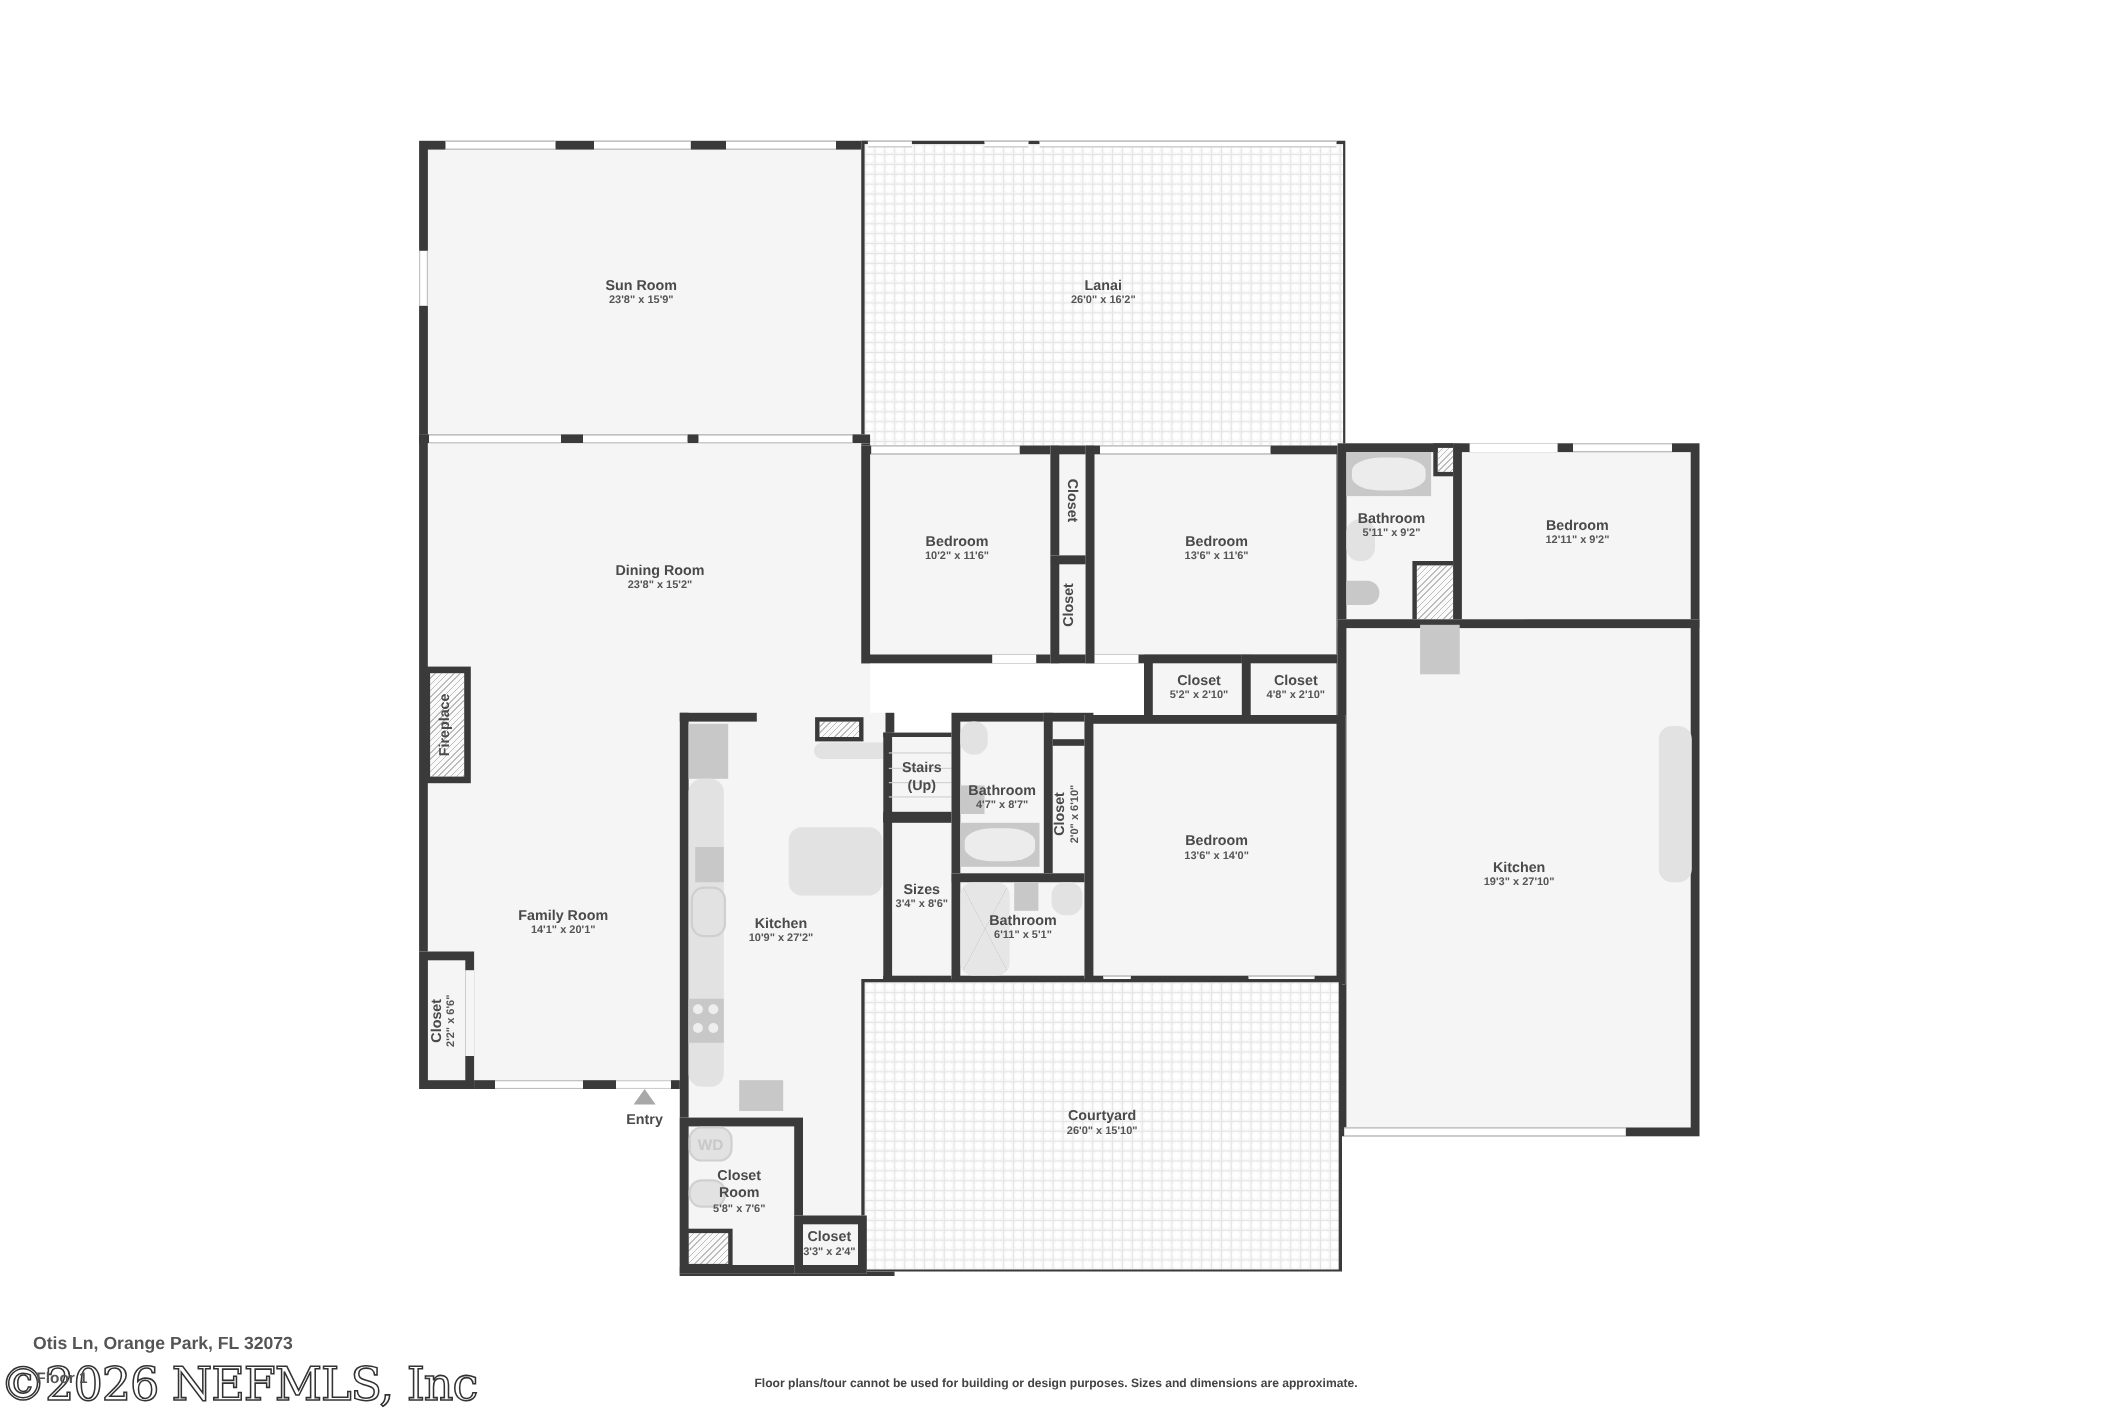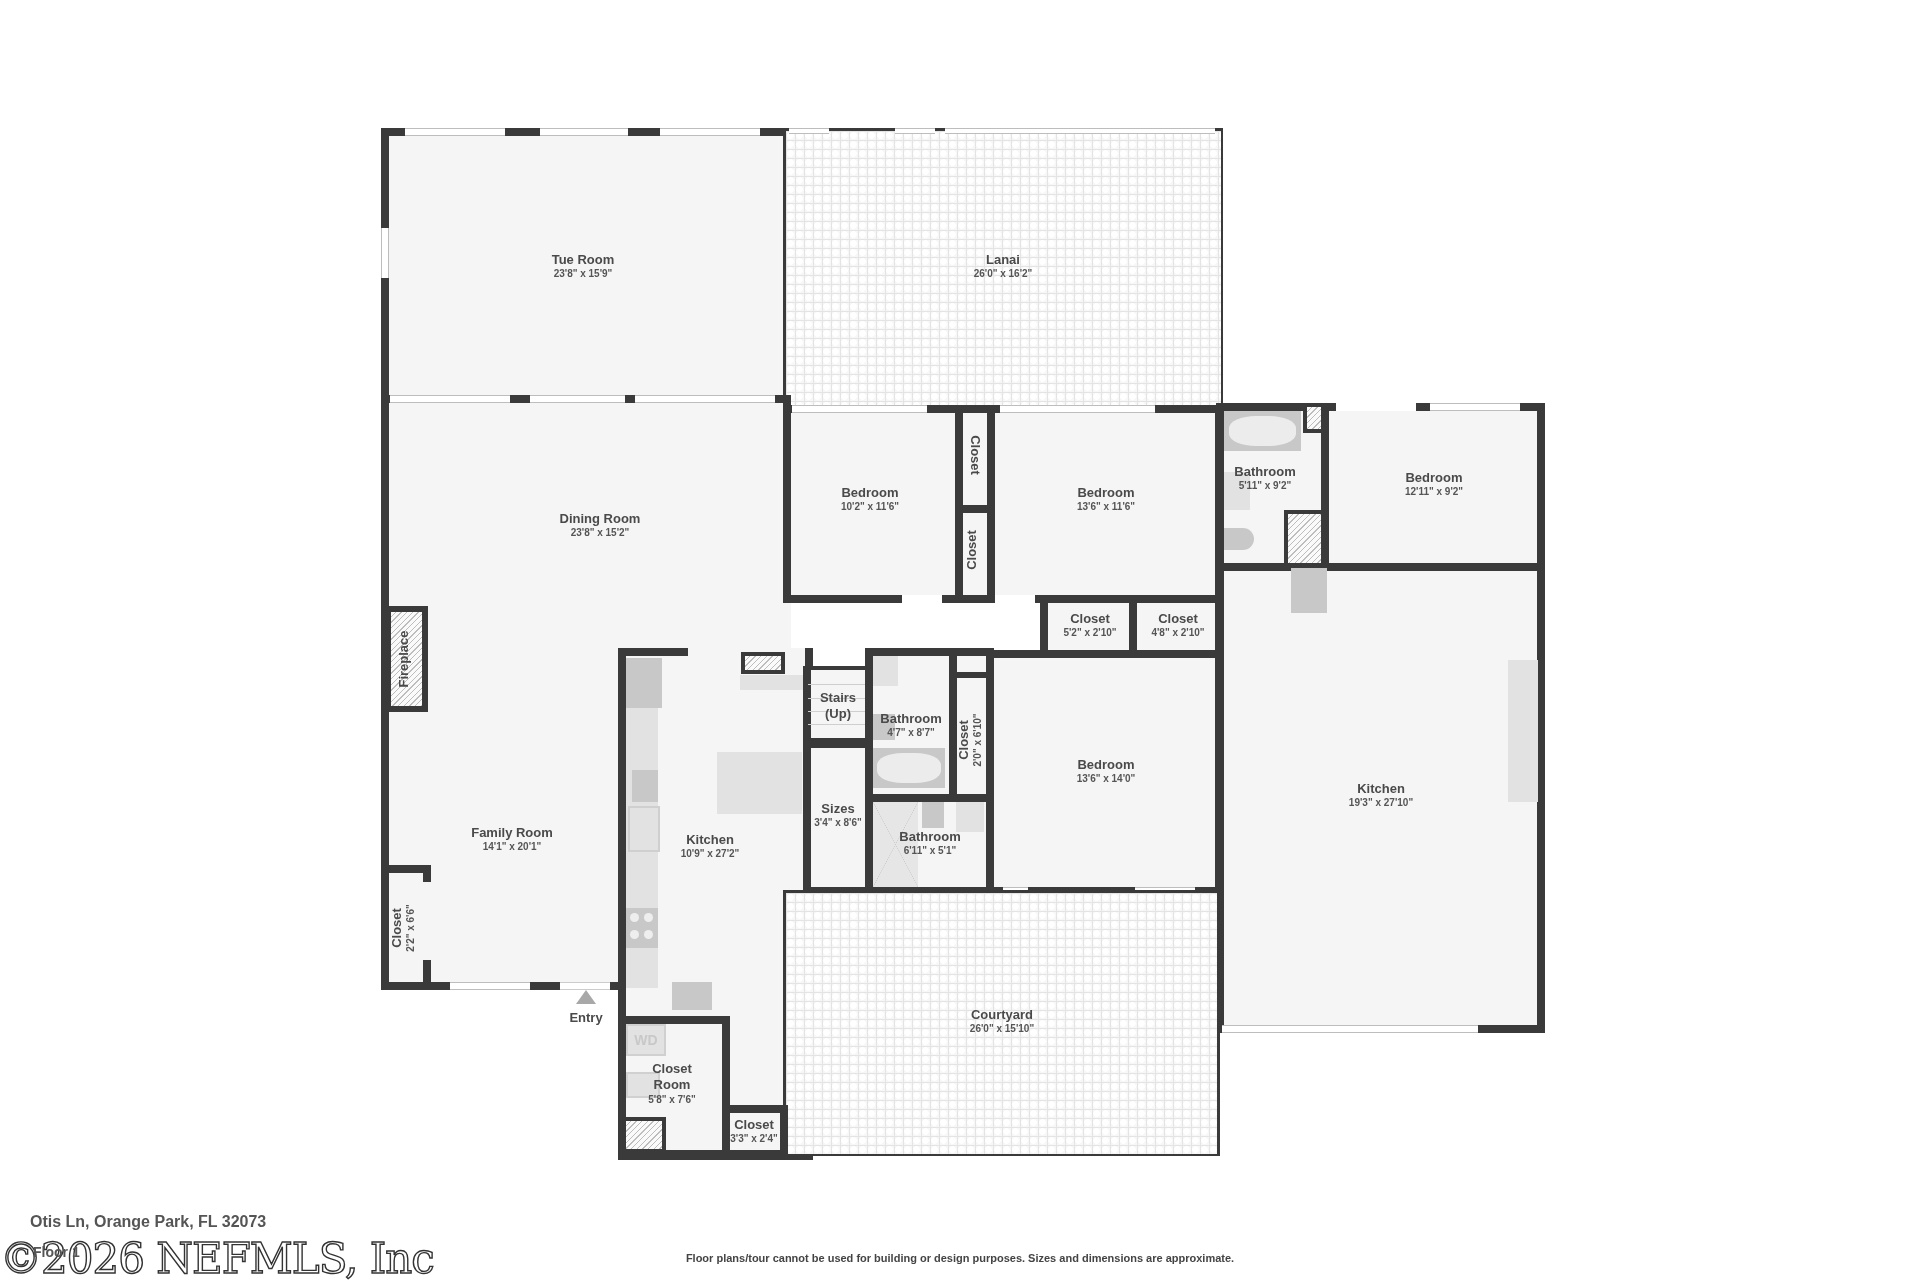--- a/index.html
+++ b/index.html
@@ -16,21 +16,21 @@
   .label .name { font-weight:bold; font-size:13px; color:#4a4a4a; display:block; }
   .label .dim { font-weight:bold; font-size:10px; color:#555; display:block; }
   .vert { transform:translate(-50%,-50%) rotate(-90deg); }
   .vert90 { transform:translate(-50%,-50%) rotate(90deg); }
   .win { position:absolute; background:#ffffff; box-sizing:border-box; border-top:1px solid #bdbdbd; border-bottom:1px solid #bdbdbd; }
   .winv { position:absolute; background:#ffffff; box-sizing:border-box; border-left:1px solid #bdbdbd; border-right:1px solid #bdbdbd; }
   .door { position:absolute; background:#f5f5f5; }
   .hatch { position:absolute; box-sizing:border-box; border:4px solid #3a3a3a;
     background: repeating-linear-gradient(135deg, #fafafa 0 3px, #bdbdbd 3px 4px); }
   .fixture { position:absolute; background:#c8c8c8; }
-  .fixture-light { position:absolute; background:#e2e2e2; }
+  .fixture-light { position:absolute; background:#e2e2e2;border-radius:12px; }
   .tub { position:absolute; background:#c8c8c8; }
   .tub::after { content:""; position:absolute; left:6%; top:12%; width:88%; height:76%; background:#ececec; border-radius:40%; }
   .wall { position:absolute; background:#3a3a3a; }
   .entry-arrow { position:absolute; width:0; height:0; border-left:10px solid transparent; border-right:10px solid transparent; border-bottom:14px solid #a8a8a8; }
   .entry-text { position:absolute; font-weight:bold; font-size:13px; color:#4a4a4a; transform:translateX(-50%); }
   .footer-floor { position:absolute; left:33px; top:1244px; font-weight:bold; font-size:14px; color:#555; }
   .footer-address { position:absolute; left:30px; top:1213px; font-weight:bold; font-size:16px; color:#555; }
   .watermark { position:absolute; left:0px; top:1198px; font-family:"DejaVu Serif", serif; font-size:42px; color:#ffffff; -webkit-text-stroke:1.4px #333; letter-spacing:-1px;margin-top:36px; }
   .disclaimer { position:absolute; left:960px; top:1252px; transform:translateX(-50%); font-weight:bold; font-size:11px; color:#444; white-space:nowrap; }
   .stair-line { position:absolute; height:1px; background:#cfcfcf; }
@@ -40,21 +40,21 @@
 <body>
 
 <div class="plan">
 
   <div class="room" style="left:381px; top:128px; width:410px; height:275px;"></div>
   <div class="win" style="left:405px; top:128px; width:100px; height:8px;"></div>
   <div class="win" style="left:540px; top:128px; width:88px; height:8px;"></div>
   <div class="win" style="left:660px; top:128px; width:100px; height:8px;"></div>
   <div class="winv" style="left:381px; top:228px; width:8px; height:50px;"></div>
   <div class="label" style="left:583px; top:266px;">
-    <span class="name">Tue Room</span>
+    <span class="name">Sun Room</span>
     <span class="dim">23'8" x 15'9"</span>
   </div>
 
   <div class="room tile" style="left:783px; top:128px; width:440px; height:283px; border-width:3px 2px 3px 3px;"></div>
   <div class="win" style="left:789px; top:128px; width:40px; height:6px;"></div>
   <div class="win" style="left:895px; top:128px; width:40px; height:6px;"></div>
   <div class="win" style="left:945px; top:128px; width:270px; height:6px;"></div>
   <div class="label" style="left:1003px; top:266px;">
     <span class="name">Lanai</span>
     <span class="dim">26'0" x 16'2"</span>

